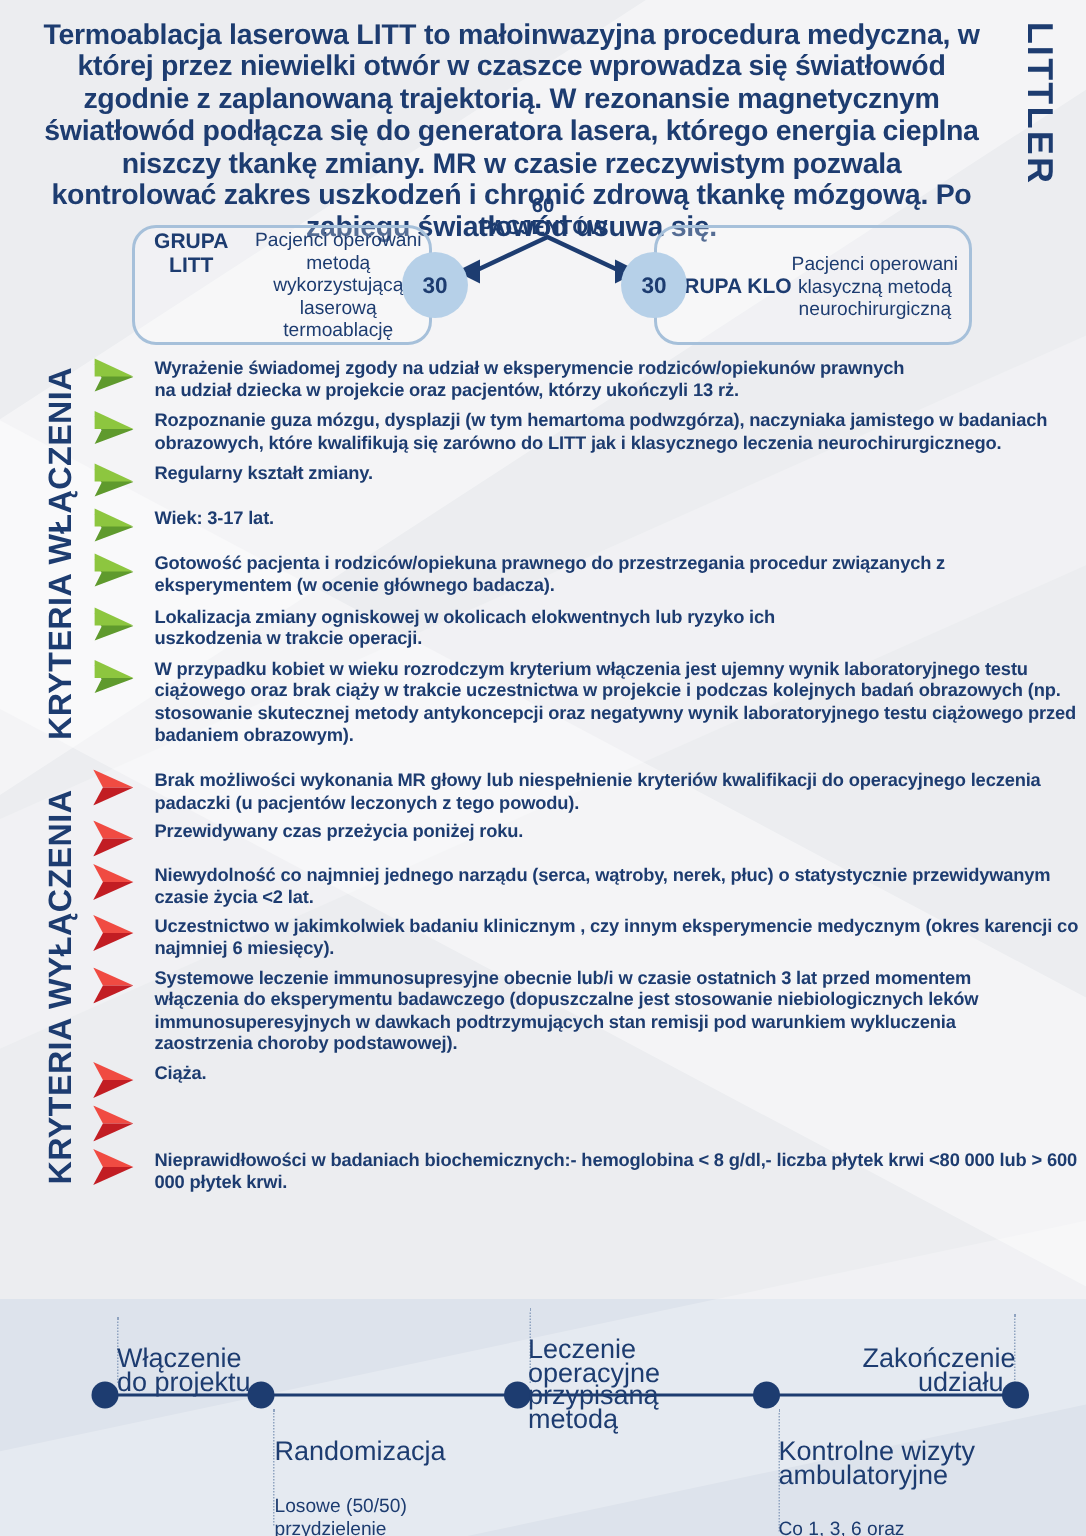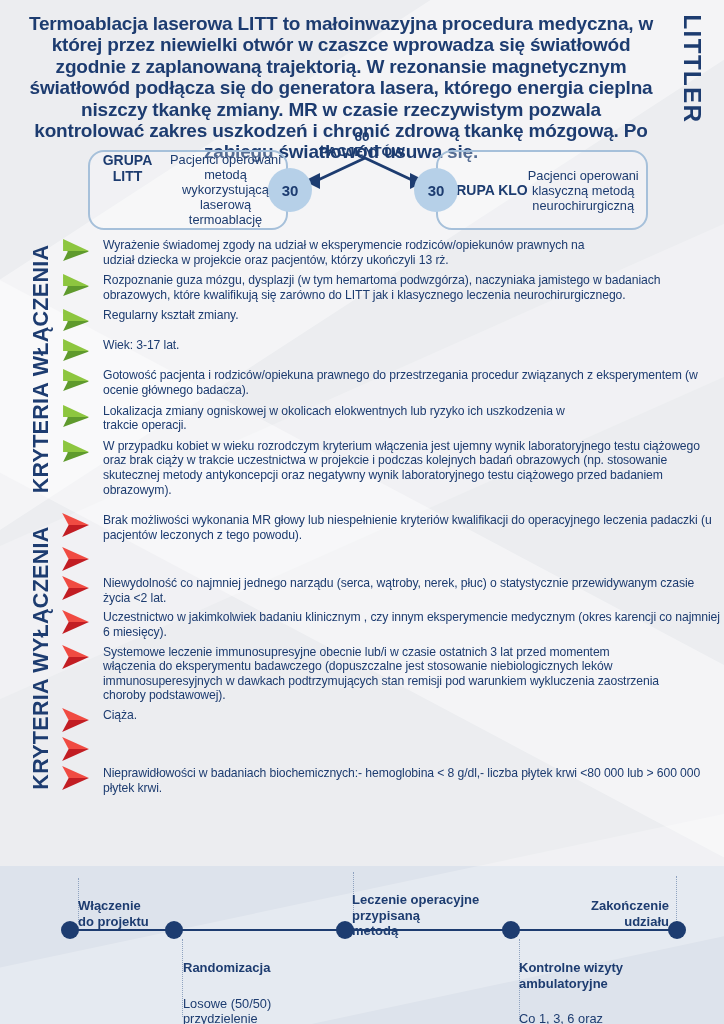--- a/index.html
+++ b/index.html
@@ -60,37 +60,37 @@
   }
   #vl-incl{left:41px;top:369px;}
   #vl-excl{left:41px;top:658px;}
   .crit-list{position:absolute;left:60px;width:660px;}
   #incl-list{top:238px;}
   #excl-list{top:513px;}
   .item{display:flex;align-items:flex-start;margin-bottom:6px;}
   #excl-list .item{margin-bottom:5px;}
   .item .arrow{flex:0 0 auto;margin:0 13px 0 2px;}
   .item .txt{
-    font-weight:normal;font-size:12.2px;line-height:14.6px;letter-spacing:-.1px;
+    font-weight:bold;font-size:12.2px;line-height:14.6px;letter-spacing:-.1px;
     color:var(--navy);max-width:618px;
   }
   #incl-list .item:nth-of-type(1) .txt{max-width:505px;}
   #incl-list .item:nth-of-type(6) .txt{max-width:462px;}
   #excl-list .item:nth-of-type(5) .txt{max-width:560px;}
   #excl-list .item:nth-of-type(9) .txt{max-width:588px;}
 
   
   .strip{position:absolute;left:0;top:866px;width:724px;height:158px;background:var(--strip-bg);z-index:1;}
   .strip .rib{position:absolute;width:900px;height:120px;left:-60px;top:20px;
     transform:rotate(-12deg);background:rgba(255,255,255,.25);}
   .tl-line{position:absolute;left:70px;top:63px;width:608px;height:2px;background:var(--navy);}
   .tl-dot{position:absolute;top:55px;width:18px;height:18px;border-radius:50%;background:var(--navy);}
   .guide{position:absolute;width:0;border-left:1.5px dotted var(--guide);}
   .mlabel{position:absolute;white-space:pre-line;}
-  .m-title{font-weight:bold;font-size:13px;line-height:15.5px;color:var(--navy);white-space:pre-line;}
+  .m-title{font-weight:normal;font-size:18px;line-height:15.5px;color:var(--navy);white-space:pre-line;}
   .m-desc{font-size:12.8px;line-height:15.5px;color:var(--navy);margin-top:2px;white-space:pre-line;}
   #m1{left:78px;top:14px;width:110px;}
   #m2{left:183px;top:76px;width:130px;}
   #m3{left:352px;top:8px;width:150px;}
   #m4{left:519px;top:76px;width:140px;}
   #m5{left:575px;top:14px;width:94px;text-align:right;}
 </style>
 </head>
 <body>
 
@@ -199,20 +199,21 @@
           <polygon points="7,13 29,13 0,26" style="fill:var(--red-dark)"></polygon>
         </svg>
         <div class="txt">Brak możliwości wykonania MR głowy lub niespełnienie kryteriów kwalifikacji do operacyjnego leczenia padaczki (u pacjentów leczonych z tego powodu).</div>
       </div>
 
       <div class="item">
         <svg class="arrow" width="28" height="24" viewBox="0 0 30 26" aria-hidden="true">
           <polygon points="0,0 29,13 7,13" style="fill:var(--red-light)"></polygon>
           <polygon points="7,13 29,13 0,26" style="fill:var(--red-dark)"></polygon>
         </svg>
+        <div class="txt">Przewidywany czas przeżycia poniżej roku.</div>
       </div>
 
 
       <div class="item">
         <svg class="arrow" width="28" height="24" viewBox="0 0 30 26" aria-hidden="true">
           <polygon points="0,0 29,13 7,13" style="fill:var(--red-light)"></polygon>
           <polygon points="7,13 29,13 0,26" style="fill:var(--red-dark)"></polygon>
         </svg>
         <div class="txt">Niewydolność co najmniej jednego narządu (serca, wątroby, nerek, płuc) o statystycznie przewidywanym czasie życia &lt;2 lat.</div>
       </div>

